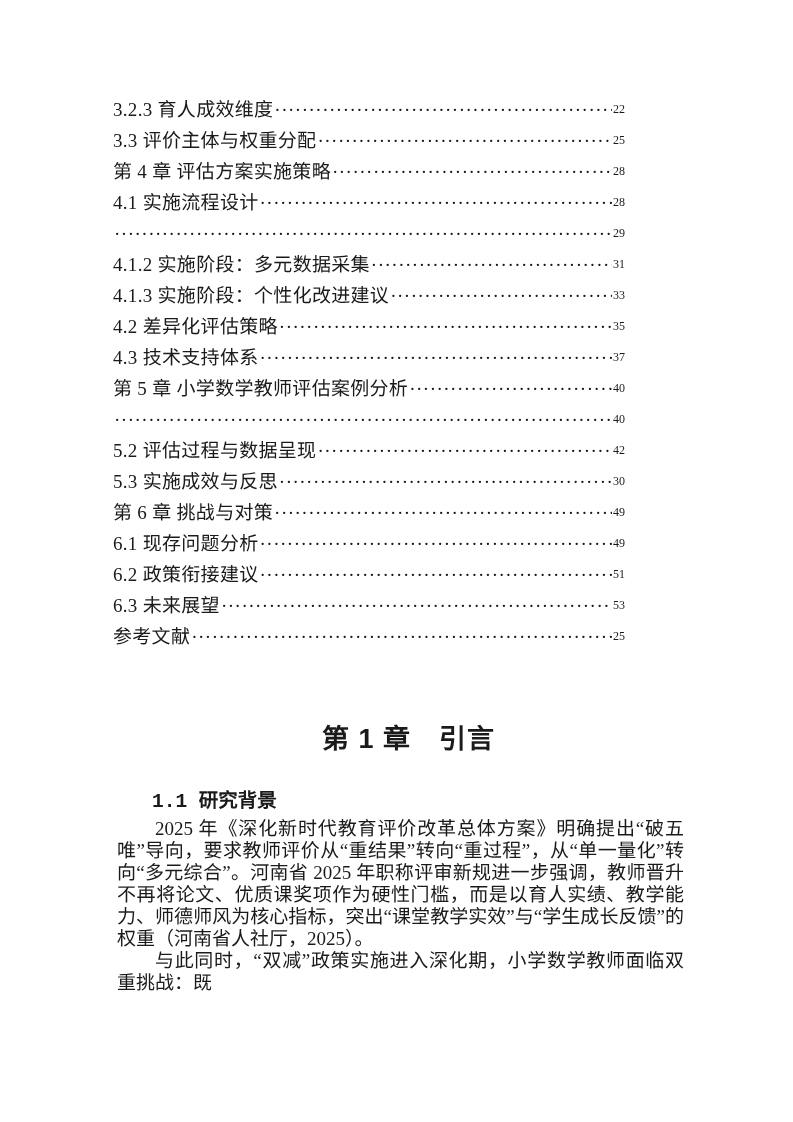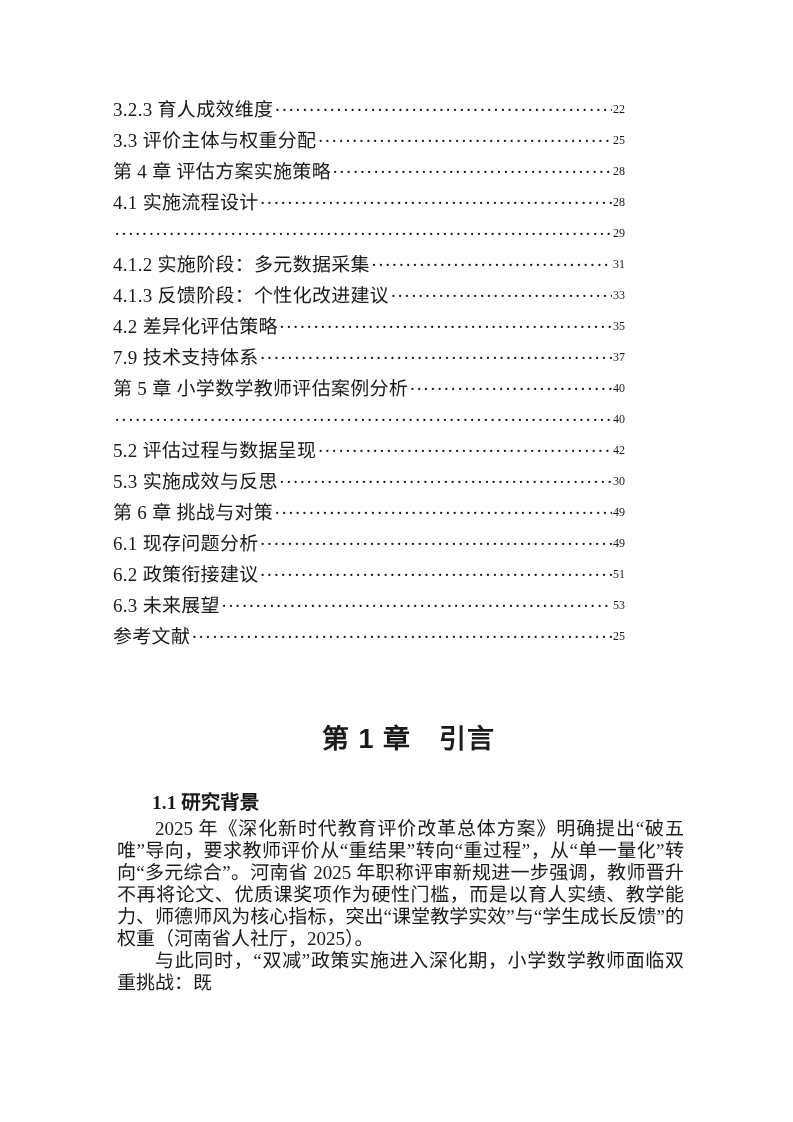--- a/index.html
+++ b/index.html
@@ -58,21 +58,21 @@
     font-family: "Liberation Sans", "DejaVu Sans", sans-serif;
     font-weight: 700;
     font-size: 27px;
     line-height: 36px;
     letter-spacing: 1px;
   }
   .section-heading {
     position: absolute;
     top: 790px;
     left: 152px;
-    font-family: Liberation Serif, serif;
+    font-family: Liberation Mono, monospace;
     font-weight: 700;
     font-size: 19.5px;
     line-height: 25px;
   }
   .body-text {
     position: absolute;
     top: 818px;
     left: 117px;
     width: 567px;
     font-size: 19px;
@@ -118,33 +118,33 @@
       <span class="toc-page">29</span>
     </div>
 
     <div class="toc-row">
       <span class="toc-label">4.1.2 实施阶段：多元数据采集</span>
       <span class="toc-leader leader">························································································································</span>
       <span class="toc-page">31</span>
     </div>
 
     <div class="toc-row">
-      <span class="toc-label">4.1.3 反馈阶段：个性化改进建议</span>
+      <span class="toc-label">4.1.3 实施阶段：个性化改进建议</span>
       <span class="toc-leader leader">························································································································</span>
       <span class="toc-page">33</span>
     </div>
 
     <div class="toc-row">
       <span class="toc-label">4.2 差异化评估策略</span>
       <span class="toc-leader leader">························································································································</span>
       <span class="toc-page">35</span>
     </div>
 
     <div class="toc-row">
-      <span class="toc-label">7.9 技术支持体系</span>
+      <span class="toc-label">4.3 技术支持体系</span>
       <span class="toc-leader leader">························································································································</span>
       <span class="toc-page">37</span>
     </div>
 
     <div class="toc-row">
       <span class="toc-label">第 5 章 小学数学教师评估案例分析</span>
       <span class="toc-leader leader">························································································································</span>
       <span class="toc-page">40</span>
     </div>
 

